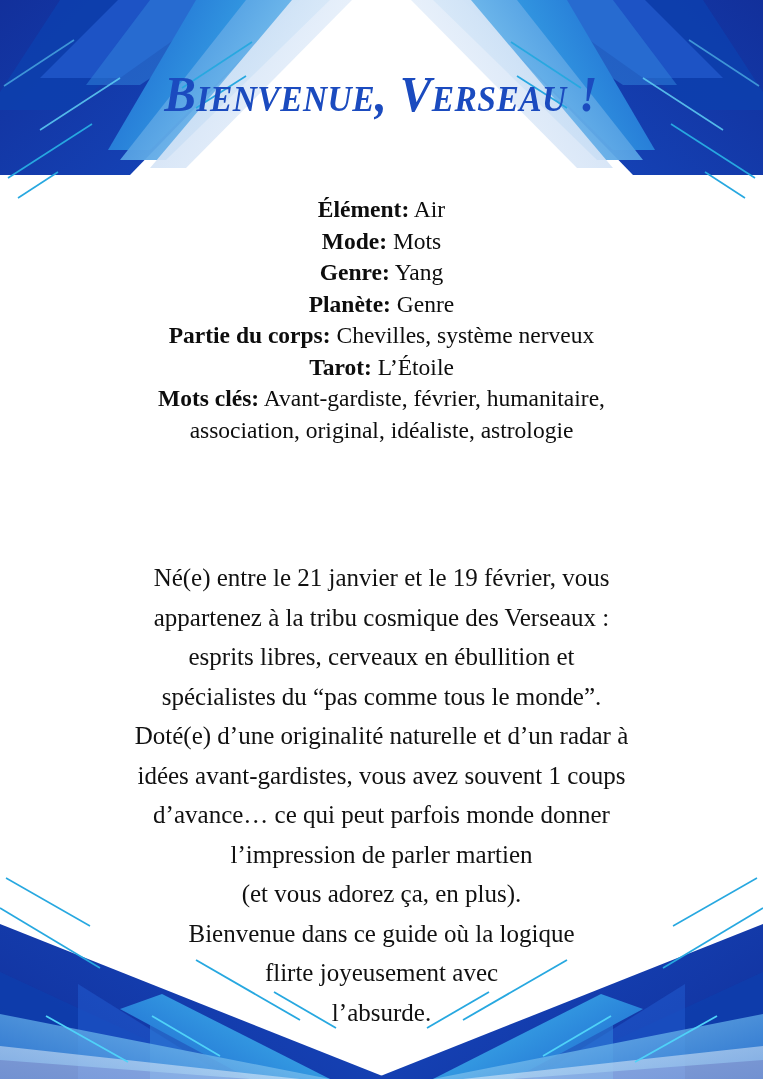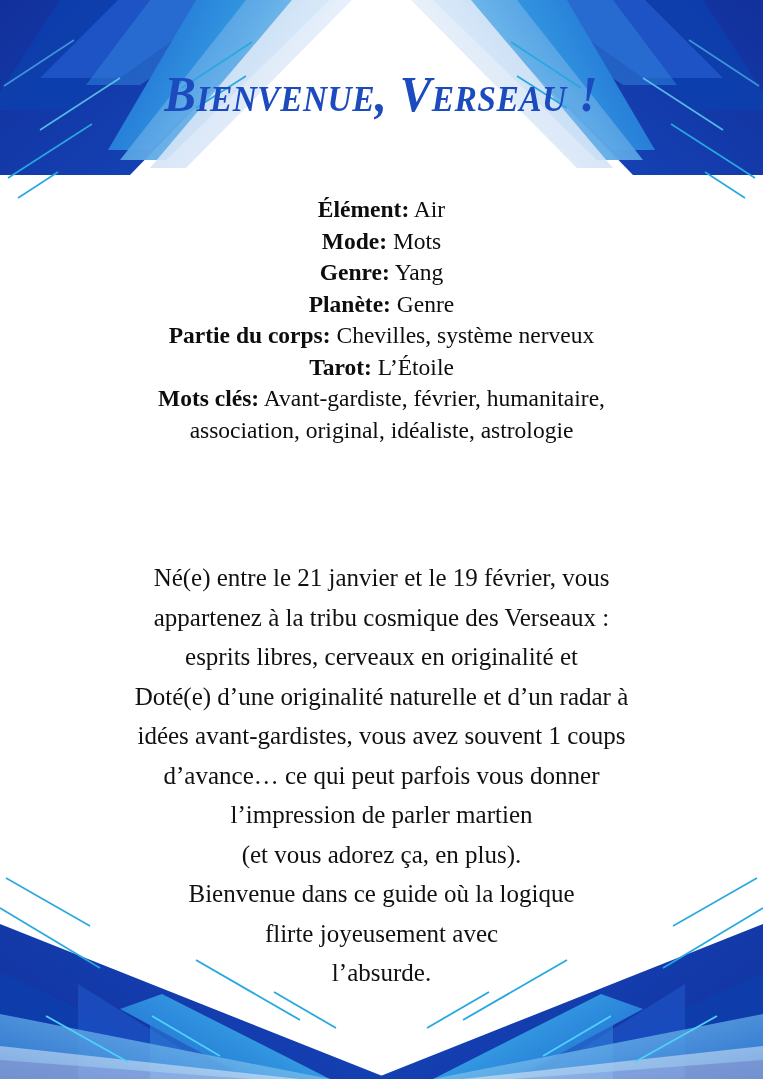--- a/index.html
+++ b/index.html
@@ -176,24 +176,25 @@
       <span class="attr-value">Avant-gardiste, février, humanitaire,</span>
     </span>
     <span class="attr-line">
       <span class="attr-value">association, original, idéaliste, astrologie</span>
     </span>
   </div>
 
   <div class="body-copy">
     <span class="body-line">Né(e) entre le 21 janvier et le 19 février, vous</span>
     <span class="body-line">appartenez à la tribu cosmique des Verseaux :</span>
-    <span class="body-line">esprits libres, cerveaux en originalité et</span>
+    <span class="body-line">esprits libres, cerveaux en ébullition et</span>
+    <span class="body-line">spécialistes du “pas comme tous le monde”.</span>
     <span class="body-line">Doté(e) d’une originalité naturelle et d’un radar à</span>
     <span class="body-line">idées avant-gardistes, vous avez souvent 1 coups</span>
-    <span class="body-line">d’avance… ce qui peut parfois vous donner</span>
+    <span class="body-line">d’avance… ce qui peut parfois monde donner</span>
     <span class="body-line">l’impression de parler martien</span>
     <span class="body-line">(et vous adorez ça, en plus).</span>
     <span class="body-line">Bienvenue dans ce guide où la logique</span>
     <span class="body-line">flirte joyeusement avec</span>
     <span class="body-line">l’absurde.</span>
   </div>
 
   <svg class="corner-art corner-bottom" viewBox="0 0 763 215" preserveAspectRatio="none">
     <defs>
       <linearGradient id="gBL1" x1="0" y1="1" x2="1" y2="0.4">

